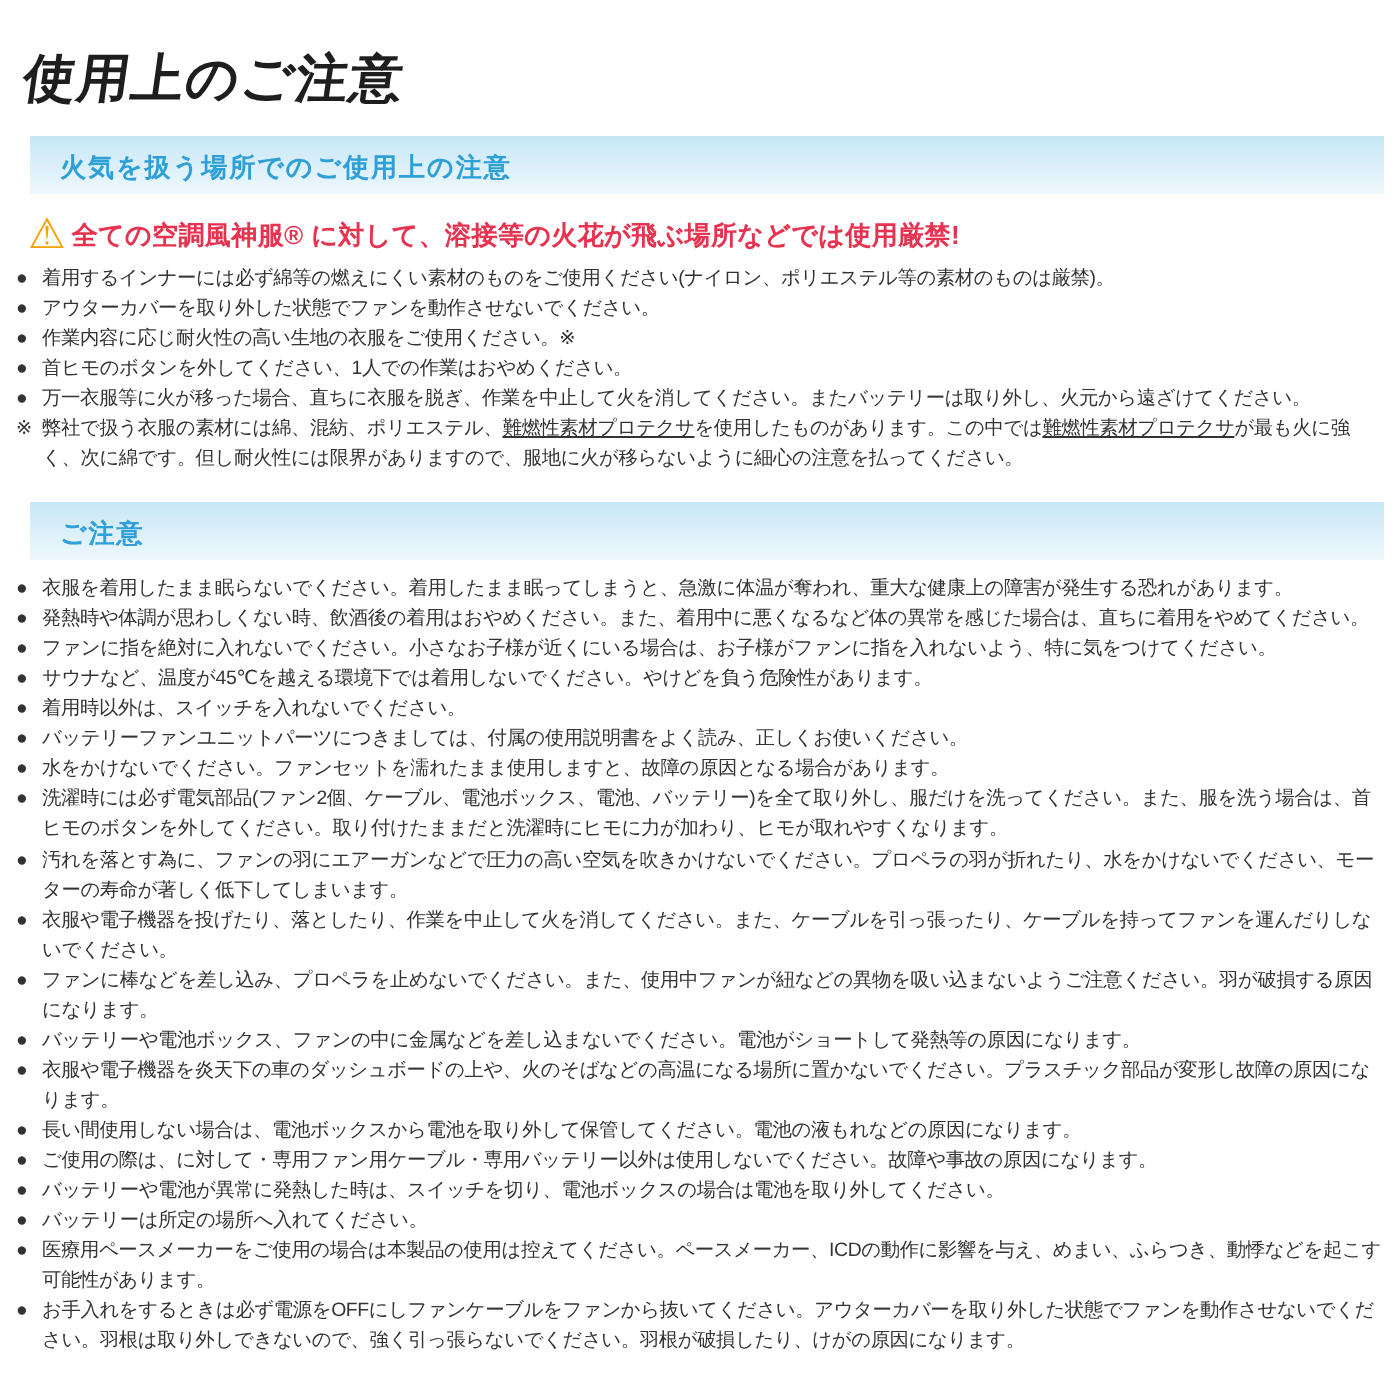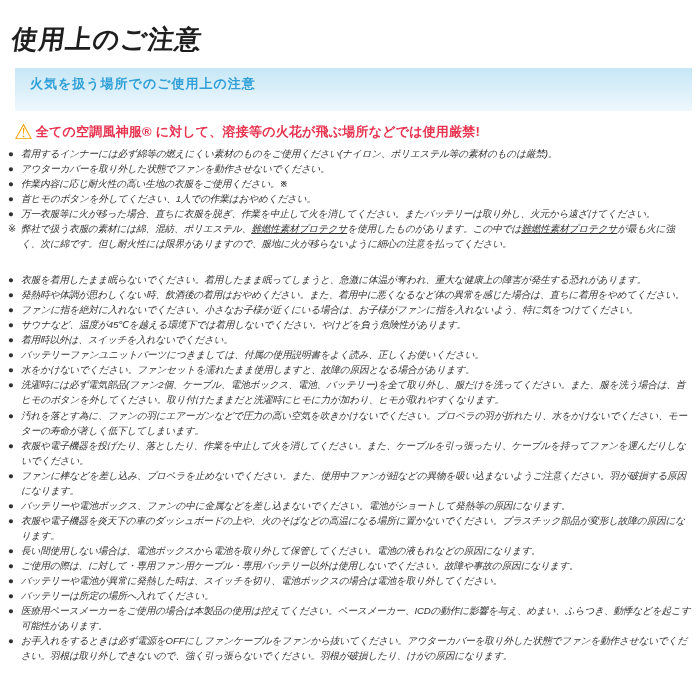--- a/index.html
+++ b/index.html
@@ -21,21 +21,21 @@
     color:#1e1e1e;
     display:inline-block;
     transform:skewX(-8deg);
     letter-spacing:1px;
   }
   .title-row{line-height:1;}
 
   
   .section-head{
     margin:0 0 0 7px;
-    padding:7px 0 18px 15px;
+    padding:7px 0 4px 15px;
     background:linear-gradient(to bottom,#c6e7f6 0%,#ddf0fa 55%,#eef8fd 100%);
     color:#2f9fd8;
     font-size:13px;
     font-weight:bold;
     letter-spacing:1px;
   }
 
   
   .warning-row{
     display:flex;
@@ -67,21 +67,21 @@
   
   .bullet-list{margin:4px 0 0 0;}
   .bullet-item{
     display:flex;
     font-size:9.7px;
     line-height:1.55;
     letter-spacing:-0.2px;
     color:#333;
   }
   .bullet-marker{flex:0 0 13px;}
-  .bullet-text{flex:1 1 auto;font-style:italic;}
+  .bullet-text{flex:1 1 auto;}
   .u{text-decoration:underline;}
 
   .gap-before-caution{height:14px;}
   .caution-list{margin-top:7px;}
 </style>
 </head>
 <body>
 
 <div id="canvas">
   <div class="inner">
@@ -128,20 +128,21 @@
 
     <div class="bullet-item">
       <span class="bullet-marker">※</span>
       <span class="bullet-text">
         <span><span>弊社で扱う衣服の素材には綿、混紡、ポリエステル、</span><span class="u">難燃性素材プロテクサ</span><span>を使用したものがあります。この中では</span><span class="u">難燃性素材プロテクサ</span><span>が最も火に強く、次に綿です。但し耐火性には限界がありますので、服地に火が移らないように細心の注意を払ってください。</span></span>
       </span>
     </div>
 
     <div class="gap-before-caution"></div>
 
+    <div class="section-head">ご注意</div>
 
     <div class="bullet-list caution-list">
 
         <div class="bullet-item">
           <span class="bullet-marker">●</span>
           <span class="bullet-text">衣服を着用したまま眠らないでください。着用したまま眠ってしまうと、急激に体温が奪われ、重大な健康上の障害が発生する恐れがあります。</span>
         </div>
 
         <div class="bullet-item">
           <span class="bullet-marker">●</span>

